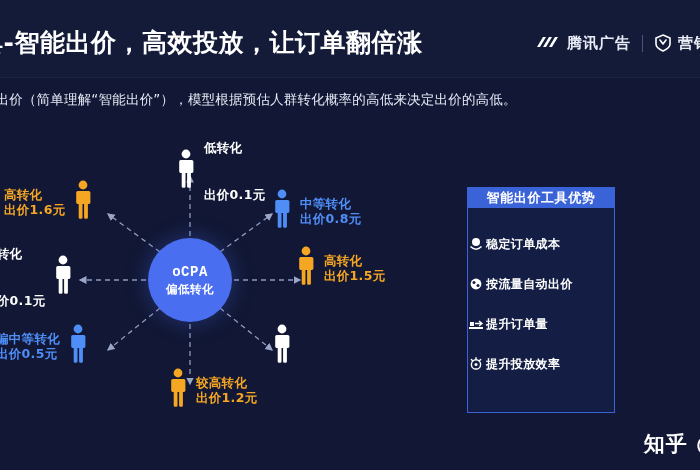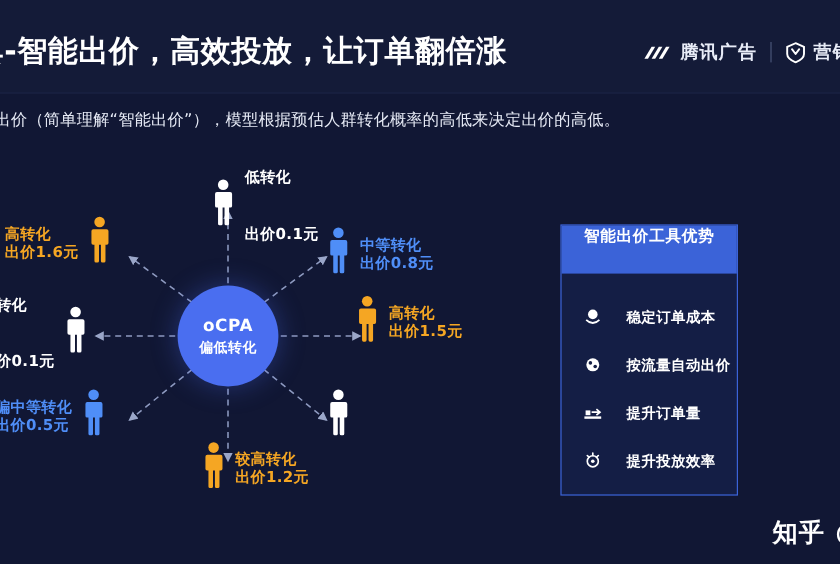--- a/index.html
+++ b/index.html
@@ -20,21 +20,21 @@
   #header-title {
     position:absolute; left:-22px; top:26px;
     font-size:25px; font-weight:700; color:#ffffff;
     letter-spacing:0.5px; white-space:nowrap;
   }
   #brand-area {
     position:absolute; right:-26px; top:34px;
     display:flex; align-items:center; gap:11px;
     white-space:nowrap;
   }
-  .brand-block { display:flex; align-items:center; gap:6px; }
+  .brand-block { display:flex; align-items:flex-start; gap:6px; }
   .brand-label { font-size:15px; font-weight:700; color:#e8ecf7; letter-spacing:1px; }
   .brand-divider { width:1px; height:17px; background:#4a5578; }
   #tencent-mark svg, #school-mark svg { display:block; }
 
   
   #subtitle {
     position:absolute; left:-14px; top:91px;
     font-size:13.5px; color:#e6eaf5; white-space:nowrap;
     letter-spacing:0.2px;
   }
@@ -44,21 +44,21 @@
 
   
   #hub {
     position:absolute; left:148px; top:120px;
     width:84px; height:84px; border-radius:50%;
     background:#4a6ef0;
     display:flex; flex-direction:column; align-items:center; justify-content:center;
     gap:2px; z-index:5;
     box-shadow:0 0 22px rgba(74,110,240,0.35);
   }
-  #hub .hub-en { font-size:14px; font-weight:700; color:#ffffff; letter-spacing:0.5px; }
+  #hub .hub-en { font-size:14px; font-weight:700; color:#ffffff; letter-spacing:0.5px;font-family:Liberation Mono, monospace; }
   #hub .hub-cn { font-size:11.5px; font-weight:700; color:#ffffff; letter-spacing:0.5px; }
 
   
   #spokes { position:absolute; left:0; top:0; width:470px; height:320px; z-index:2; }
 
   
   .node { position:absolute; display:flex; align-items:center; z-index:4; }
   .node .figure { flex:0 0 auto; }
   .node .txt { display:flex; flex-direction:column; line-height:1.2; white-space:nowrap; }
   .node .t-name { font-size:12.5px; font-weight:700; letter-spacing:0.3px; }
@@ -78,28 +78,28 @@
   #node-right        { left:296px; top:128px; gap:8px; }
   #node-top-right    { left:272px; top:71px;  gap:8px; }
 
   
   #panel {
     position:absolute; left:467px; top:187px; width:148px; height:226px;
     border:1.5px solid #3b63d8;
     background:#141e45;
   }
   #panel-header {
-    height:40px; background:#3b63d8;
-    display:flex; justify-content:center;
+    height:20px; background:#3b63d8;
+    display:flex; align-items:center; justify-content:center;
   }
   #panel-header-text { font-size:13px; font-weight:700; color:#ffffff; letter-spacing:0.6px; }
   #panel-list { padding:16px 0 0 0; display:flex; flex-direction:column; }
   .panel-item {
-    display:flex; align-items:center; gap:20px;
-    height:40px; padding-left:18px;
+    display:flex; align-items:center; gap:2px;
+    height:40px; 
   }
   .panel-item .p-icon {
     width:16px; height:16px; flex:0 0 16px;
     display:flex; align-items:center; justify-content:center;
     color:#ffffff;
   }
   .panel-item .p-label { font-size:12px; font-weight:700; color:#ffffff; letter-spacing:0.4px; white-space:nowrap; }
 
   
   #watermark {

